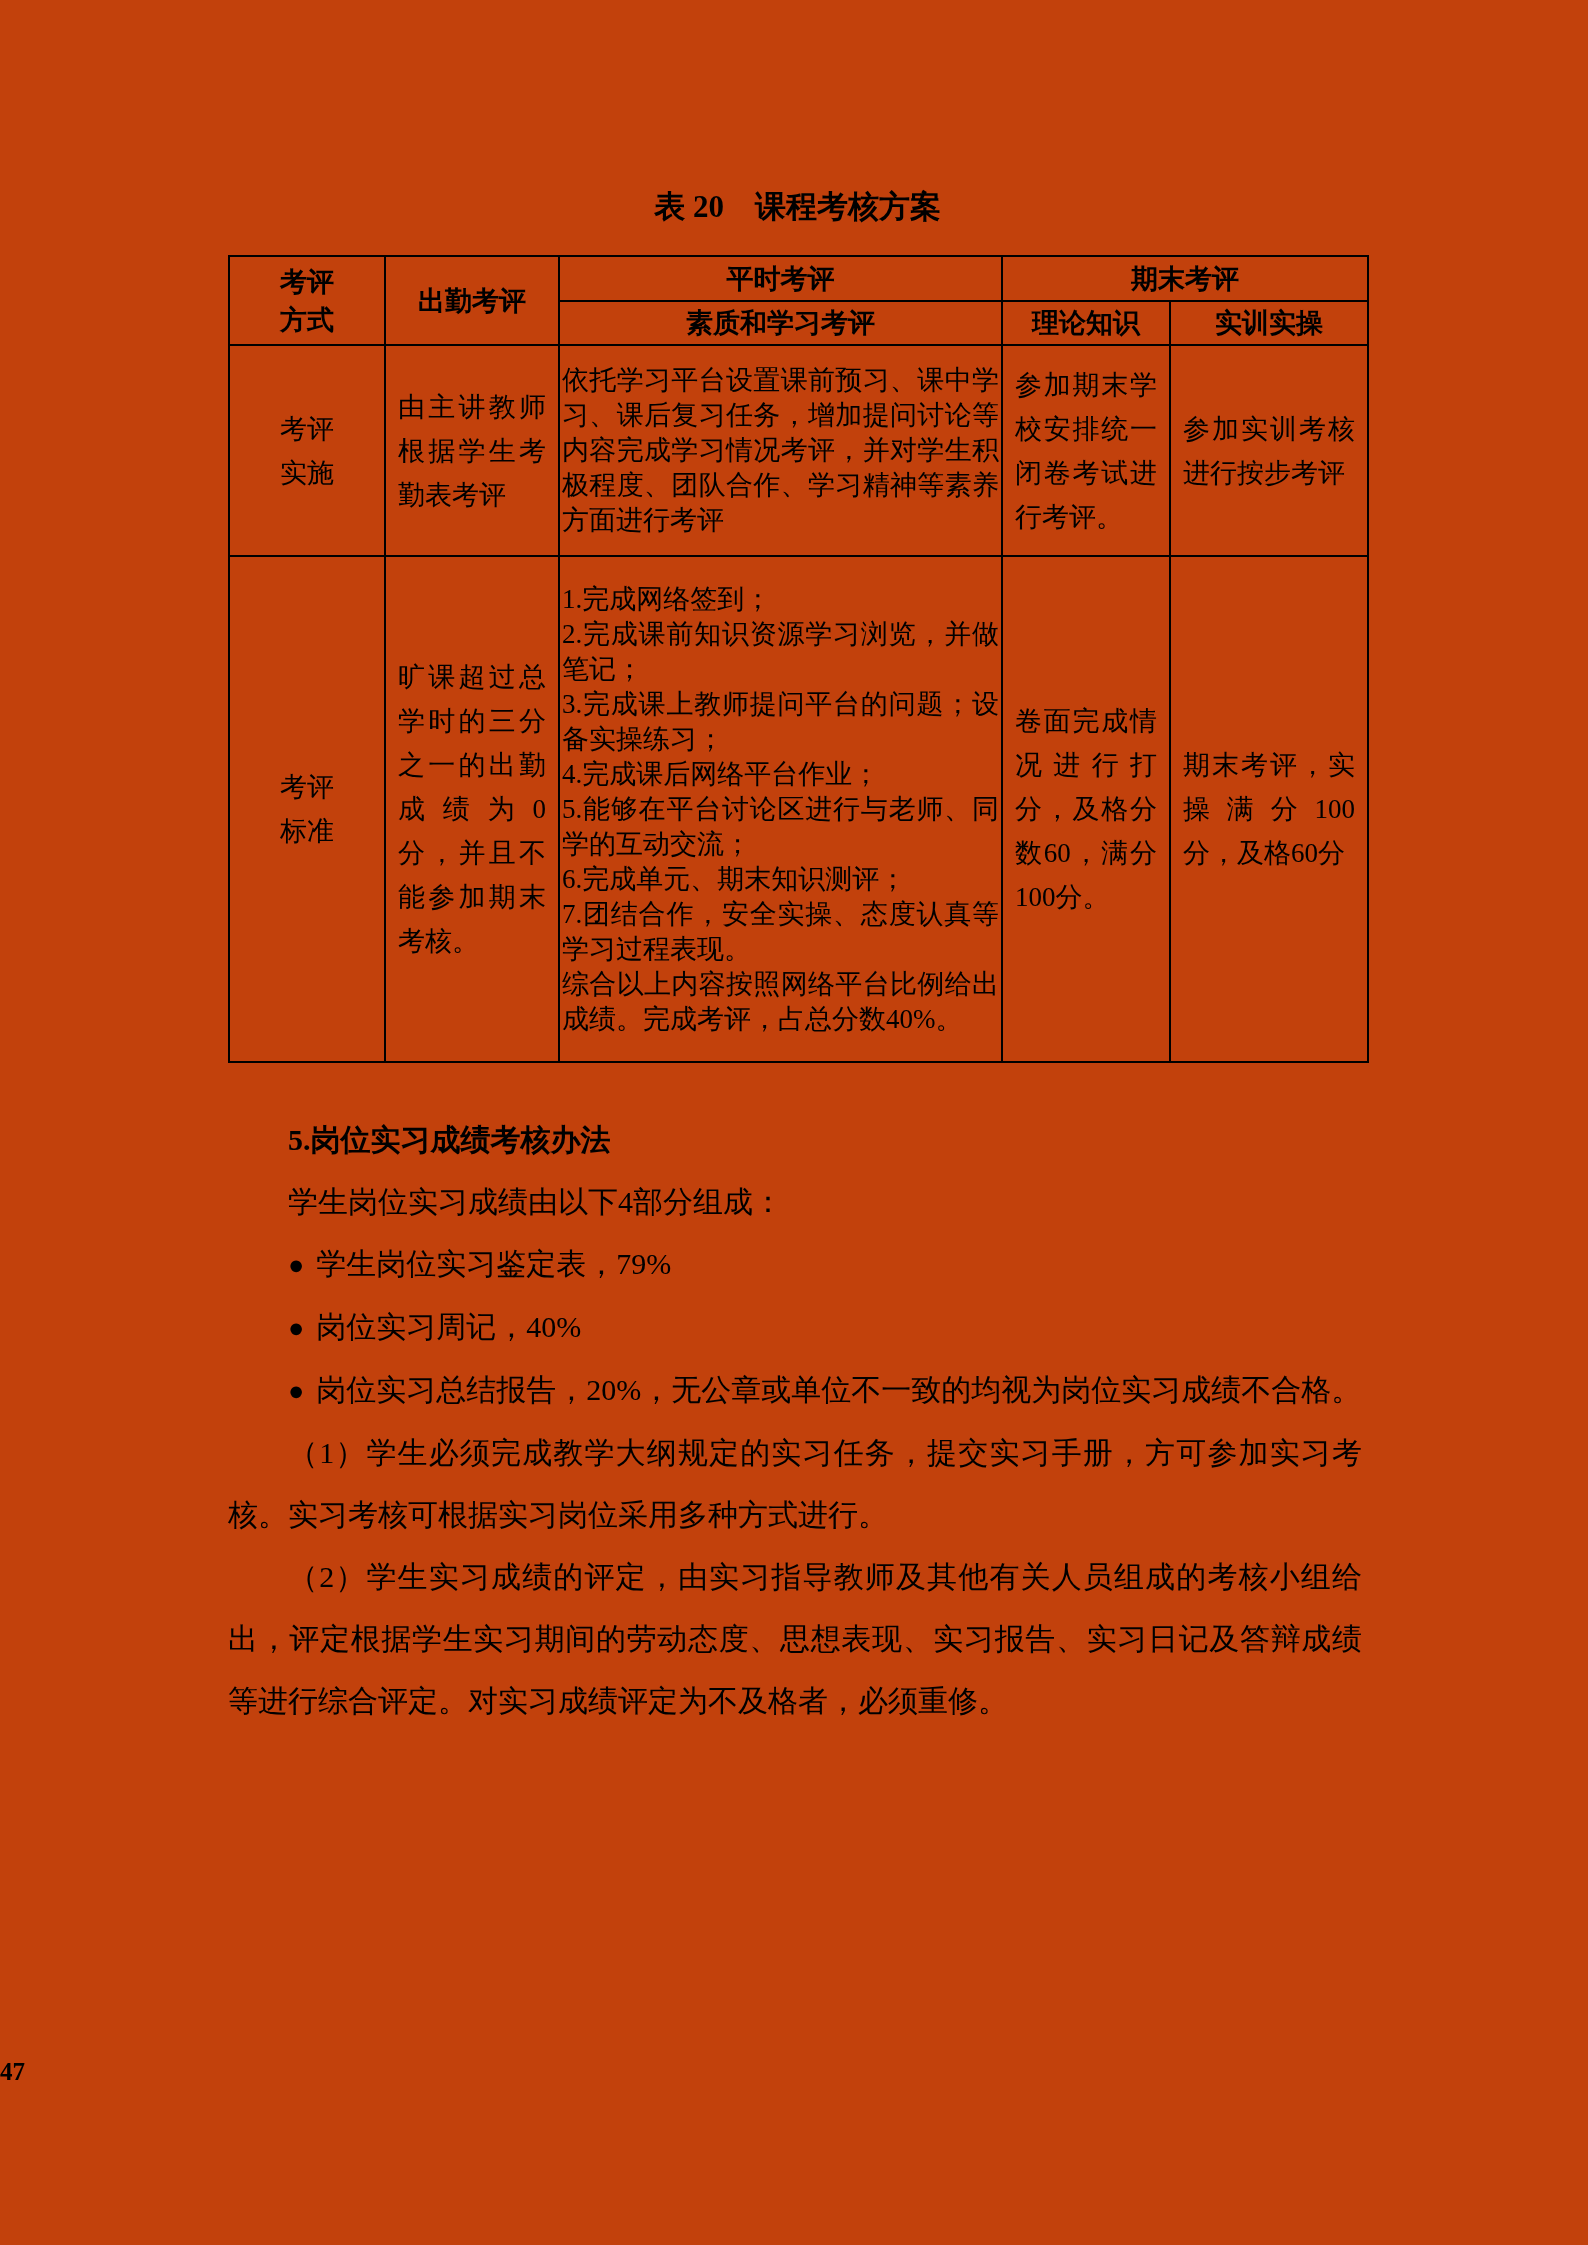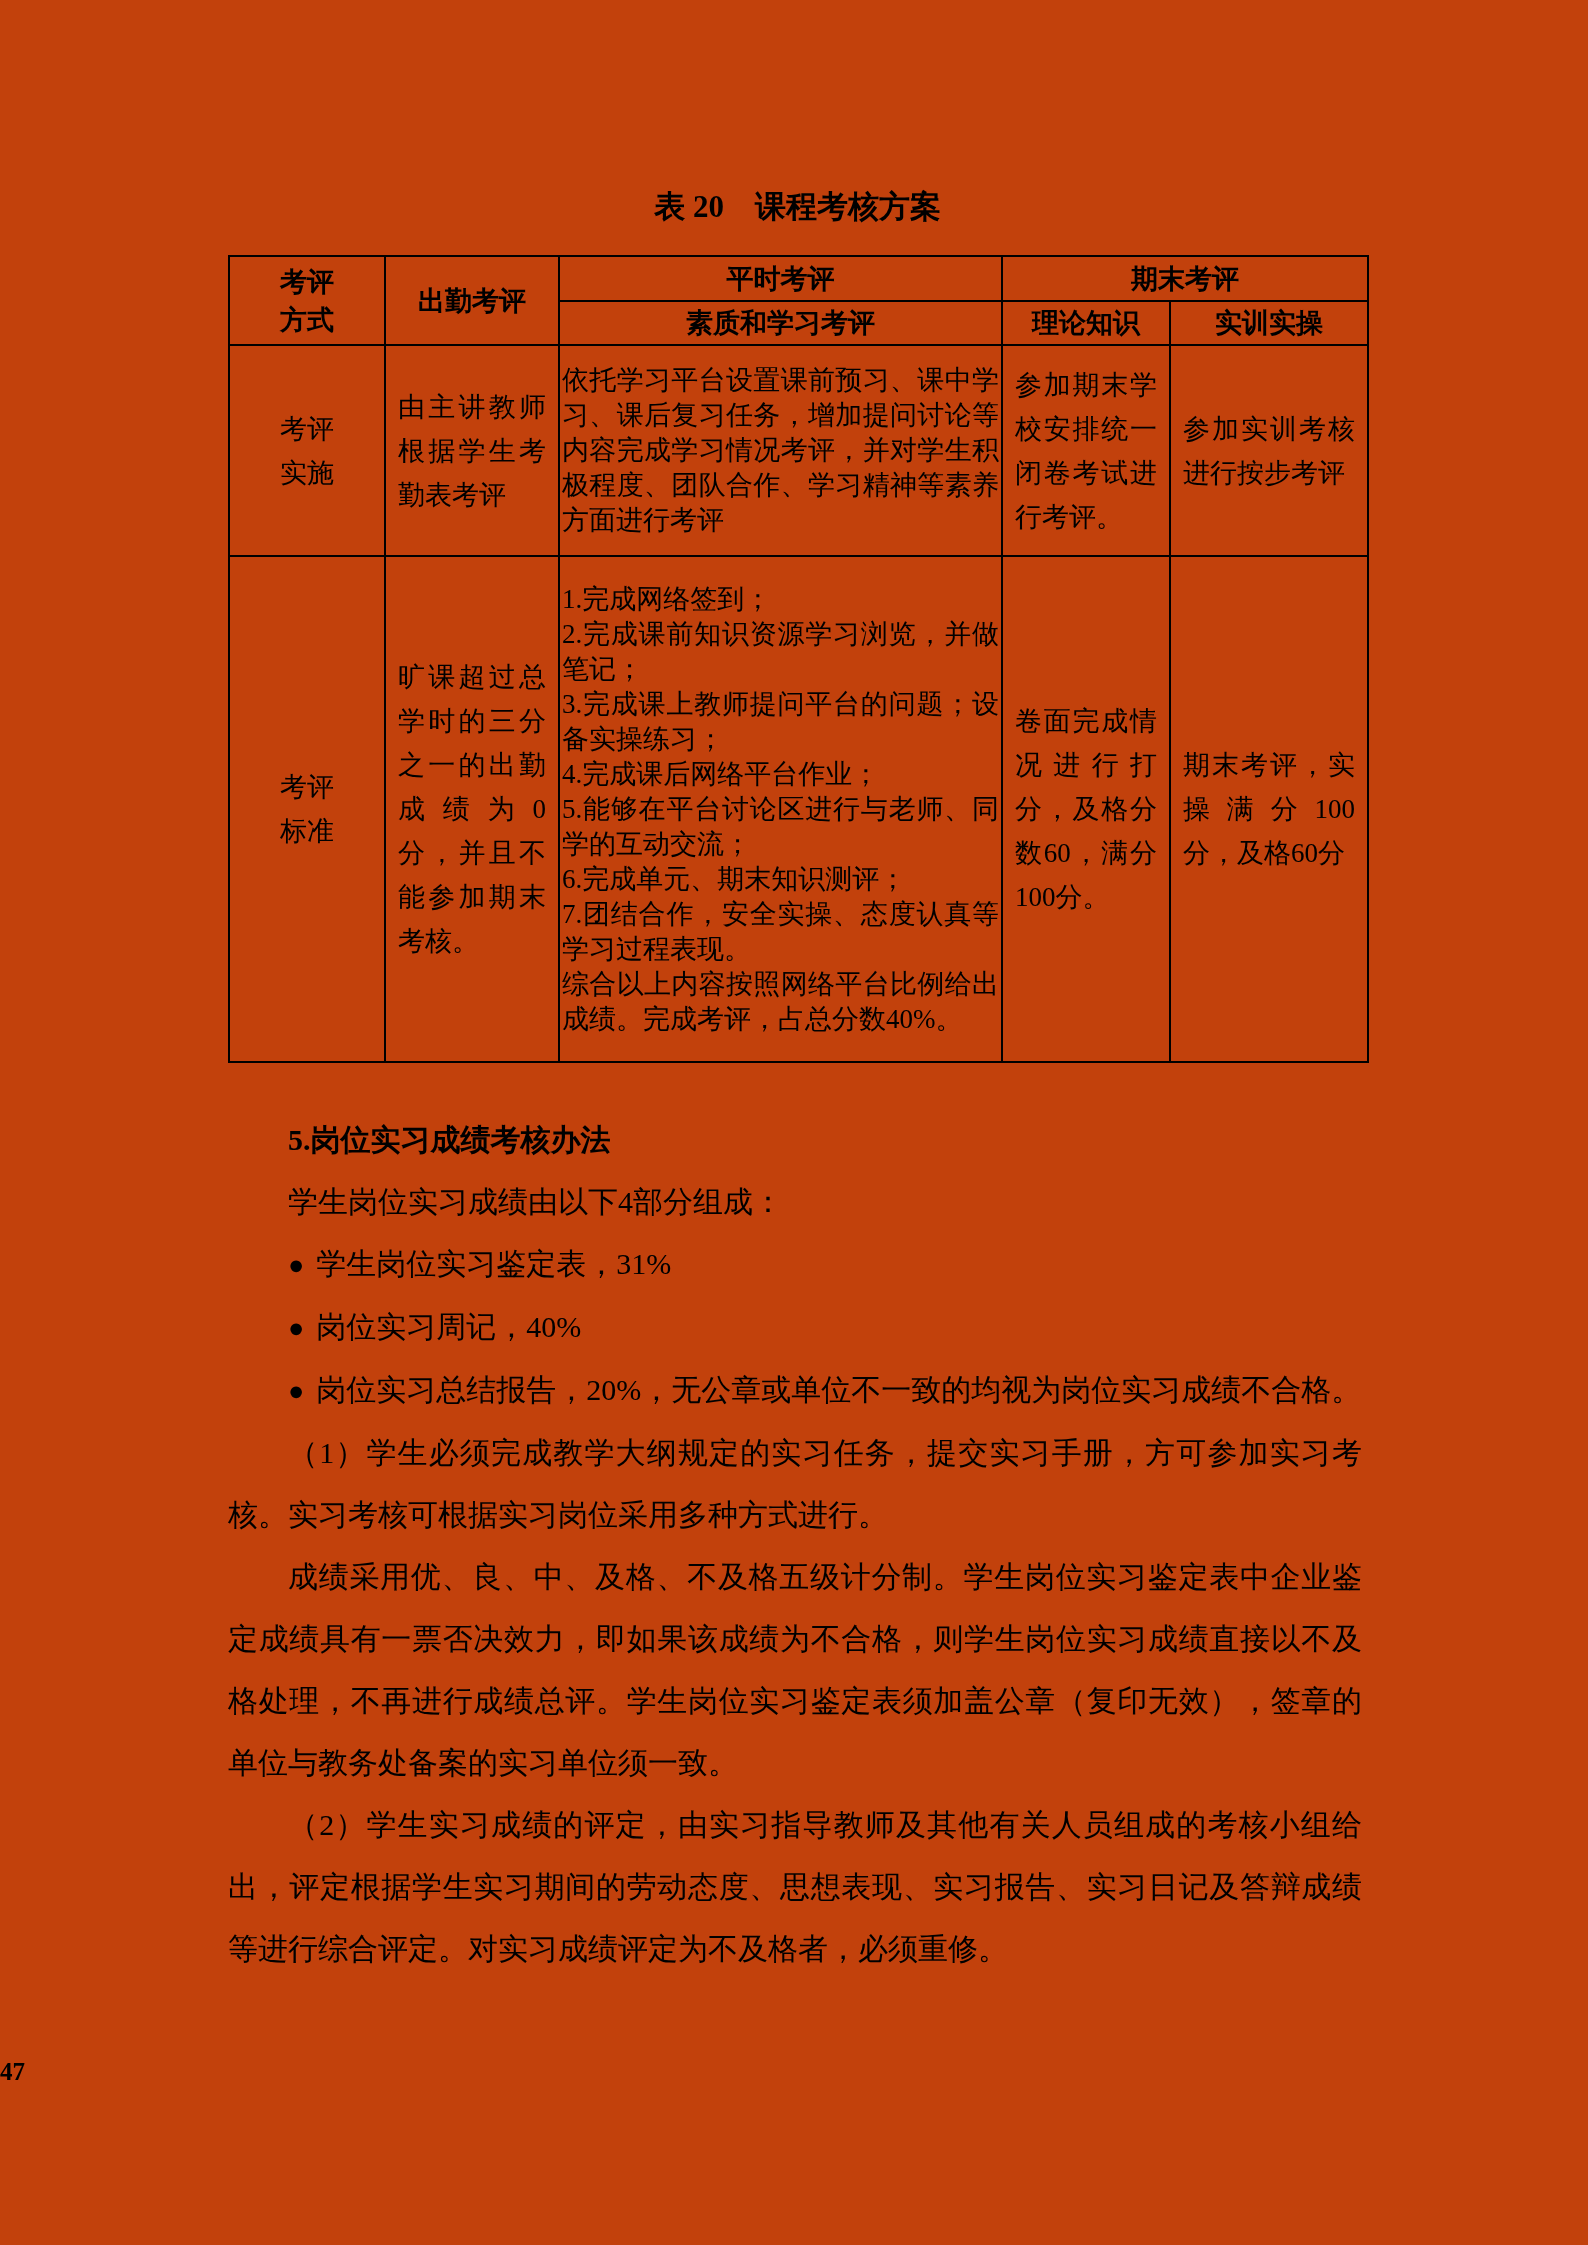--- a/index.html
+++ b/index.html
@@ -147,23 +147,22 @@
           </td>
           <td class="pad just lh44">卷面完成情况进行打分，及格分数60，满分100分。</td>
           <td class="pad just lh44">期末考评，实操满分100分，及格60分</td>
         </tr>
       </tbody>
     </table>
 
     <div class="body-text">
       <p class="heading">5.岗位实习成绩考核办法</p>
       <p class="para">学生岗位实习成绩由以下4部分组成：</p>
-      <p class="para"><span class="dot">●</span><span>学生岗位实习鉴定表，31%</span></p>
+      <p class="para"><span class="dot">●</span><span>学生岗位实习鉴定表，79%</span></p>
       <p class="para"><span class="dot">●</span><span>岗位实习周记，40%</span></p>
       <p class="para jpara"><span class="dot">●</span><span>岗位实习总结报告，20%，无公章或单位不一致的均视为岗位实习成绩不合格。</span></p>
       <p class="para jpara">（1）学生必须完成教学大纲规定的实习任务，提交实习手册，方可参加实习考核。实习考核可根据实习岗位采用多种方式进行。</p>
-      <p class="para jpara">成绩采用优、良、中、及格、不及格五级计分制。学生岗位实习鉴定表中企业鉴定成绩具有一票否决效力，即如果该成绩为不合格，则学生岗位实习成绩直接以不及格处理，不再进行成绩总评。学生岗位实习鉴定表须加盖公章（复印无效），签章的单位与教务处备案的实习单位须一致。</p>
       <p class="para jpara">（2）学生实习成绩的评定，由实习指导教师及其他有关人员组成的考核小组给出，评定根据学生实习期间的劳动态度、思想表现、实习报告、实习日记及答辩成绩等进行综合评定。对实习成绩评定为不及格者，必须重修。</p>
     </div>
   </div>
 
   <div class="pageno">47</div>
 </div>
 
 </body></html>

